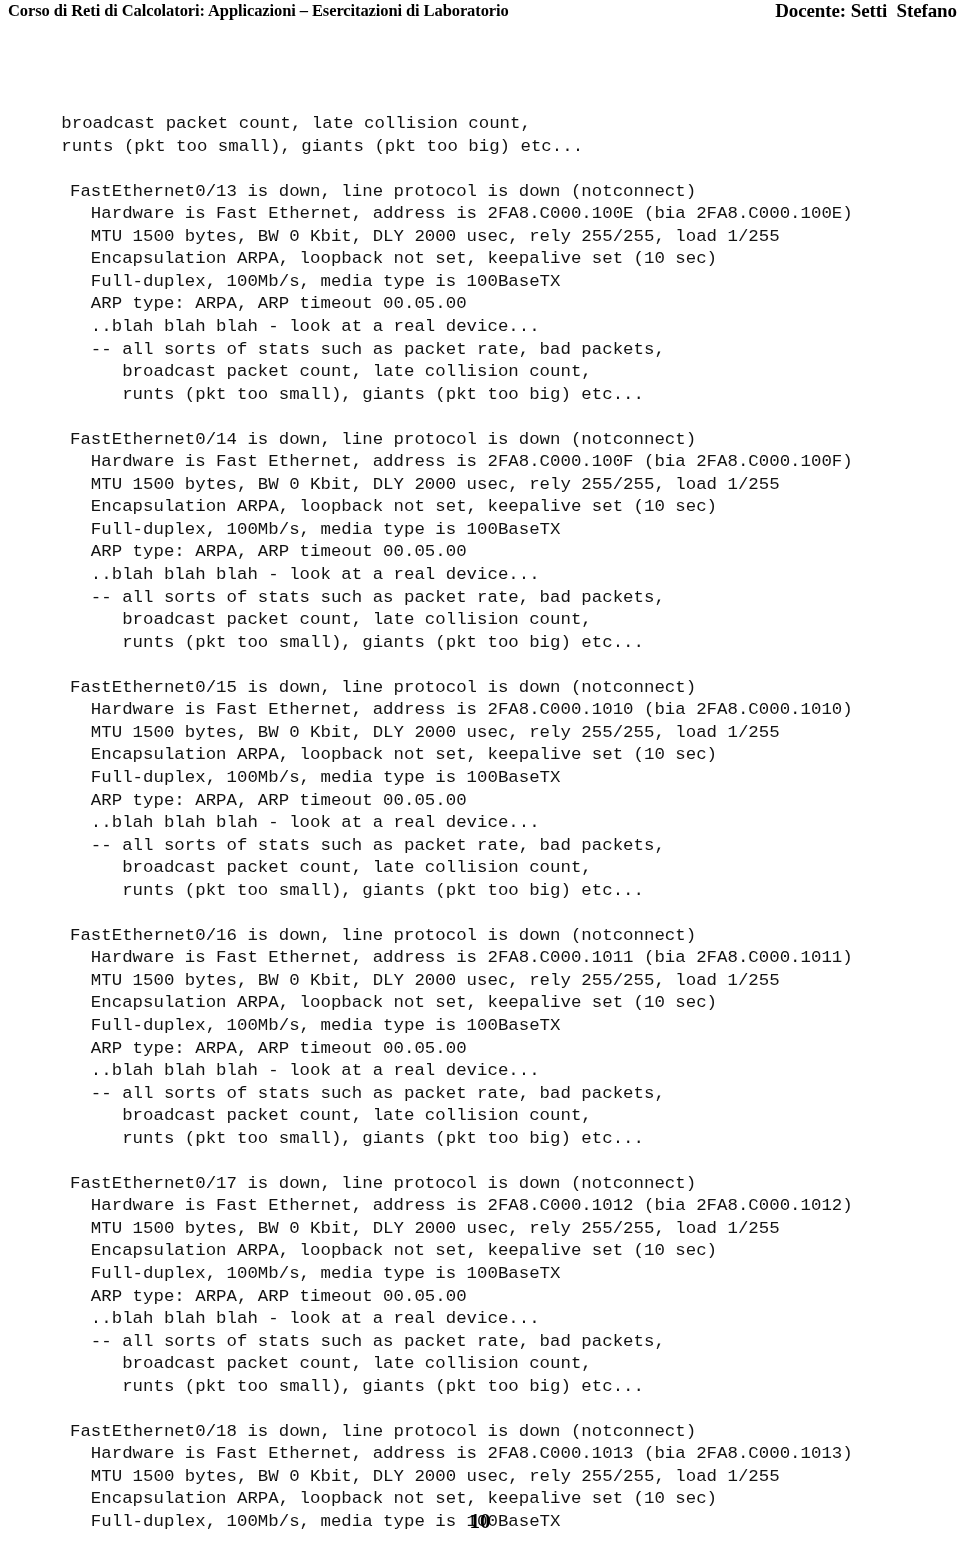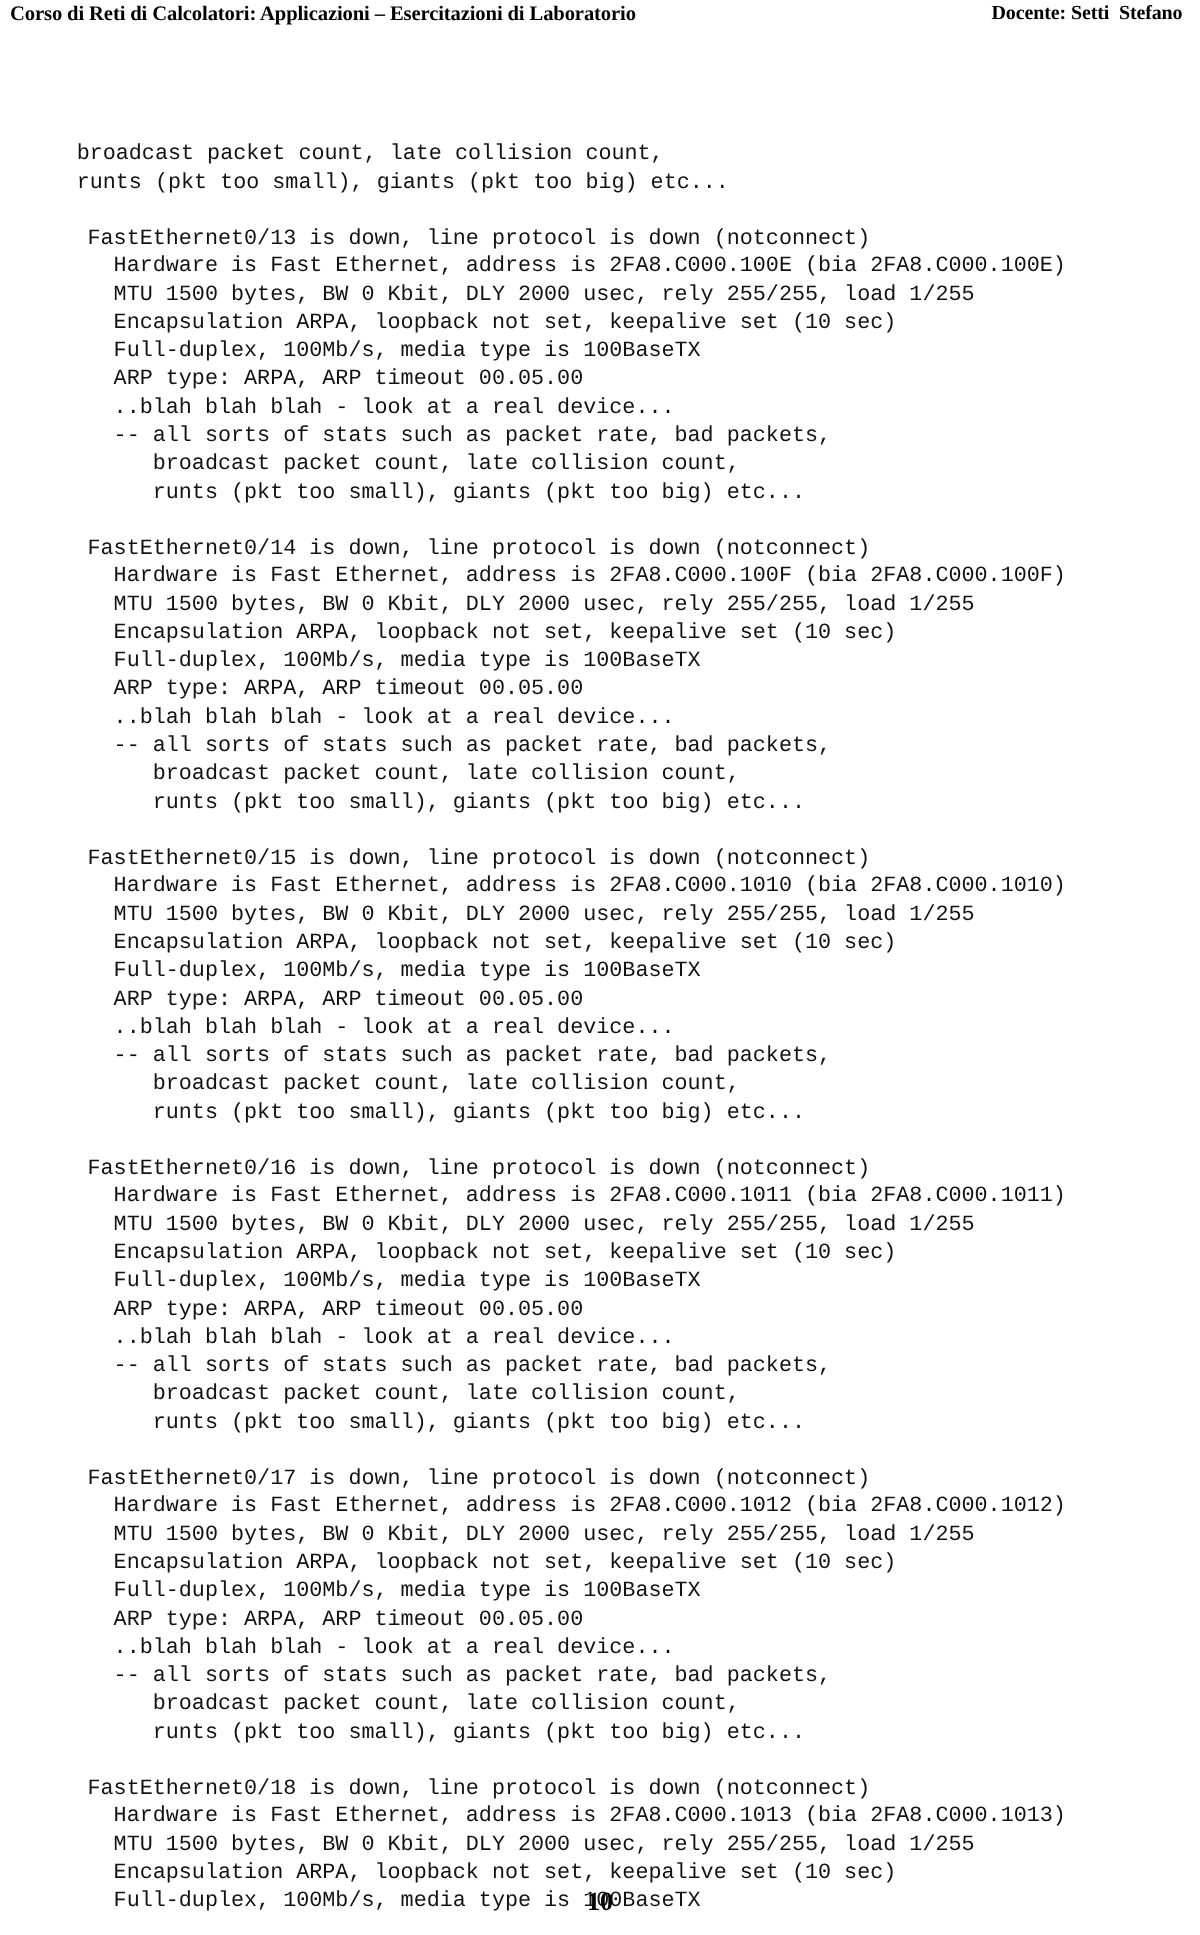--- a/index.html
+++ b/index.html
@@ -20,35 +20,35 @@
   .page-header {
     position: absolute;
     top: 0px;
     left: 0px;
     width: 960px;
     height: 30px;
     display: flex;
     align-items: flex-start;
     justify-content: space-between;
     box-sizing: border-box;
-    padding: 1px 12px 0 8px;
+    padding: 1px 1px 0 8px;
   }
   .header-left {
     font-family: "Liberation Serif", serif;
     font-weight: bold;
     font-size: 16.5px;
     line-height: 20px;
     color: #000000;
     letter-spacing: -0.1px;
     white-space: pre;
   }
   .header-right {
     font-family: "Liberation Serif", serif;
     font-weight: bold;
-    font-size: 16px;
+    font-size: 19px;
     line-height: 20px;
     color: #000000;
     letter-spacing: -0.1px;
     white-space: pre;
     margin-right: 2px;
   }
 
   
   .console-body {
     position: absolute;

